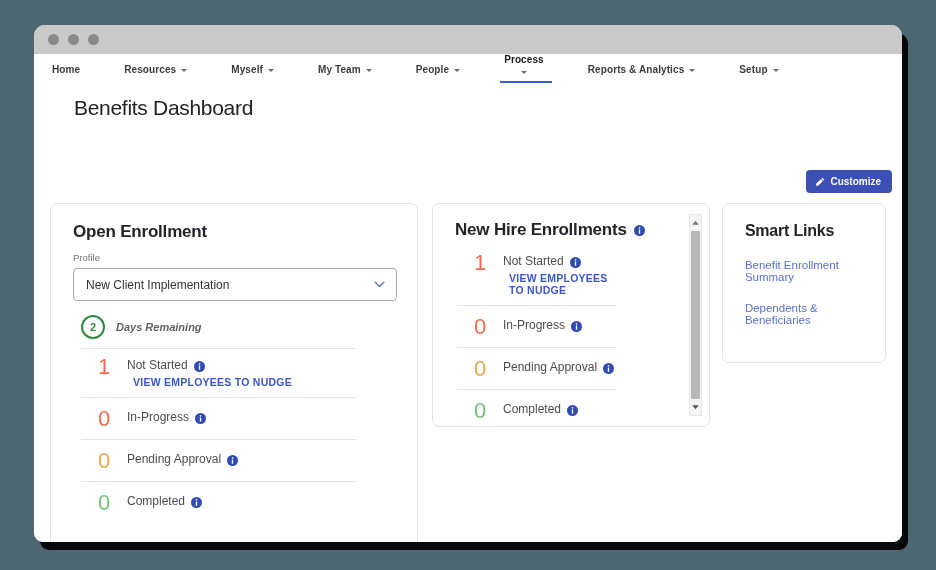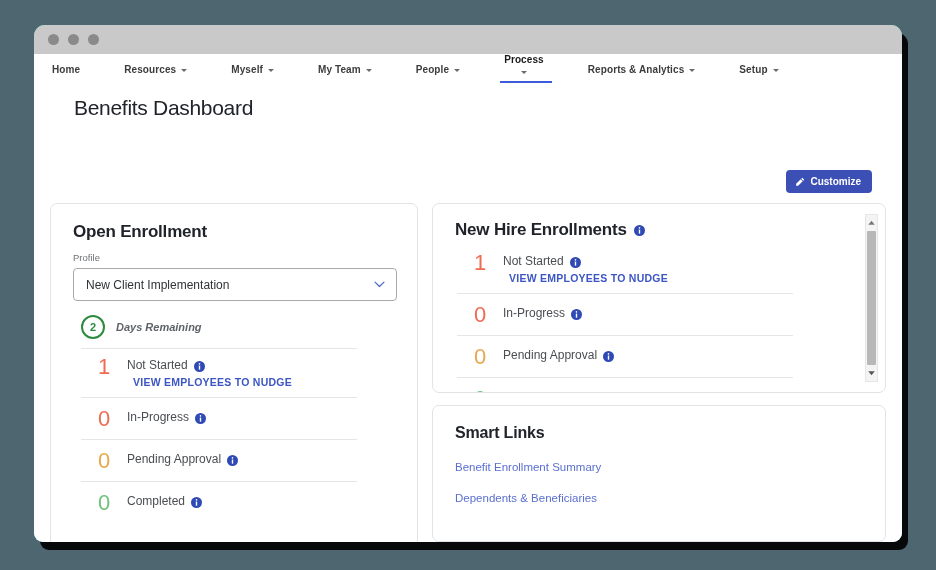--- a/index.html
+++ b/index.html
@@ -100,21 +100,21 @@
     font-size: 21px;
     font-weight: normal;
     color: #20232a;
     letter-spacing: -0.3px;
     padding: 12px 0 0 18px;
   }
 
   
   .customize-btn {
     position: absolute;
-    right: 30px;
+    right: 10px;
     top: 86px;
     background: #3b4fb5;
     color: #fff;
     border: none;
     border-radius: 4px;
     font-size: 10px;
     font-weight: bold;
     font-family: "Liberation Sans", sans-serif;
     padding: 6px 11px 6px 9px;
     display: flex;
@@ -128,21 +128,21 @@
   .grid {
     position: absolute;
     left: 16px;
     top: 119px;
     right: 16px;
     bottom: 0;
     display: flex;
     gap: 14px;
   }
   .col-left { width: 368px; flex: none; }
-  .col-right { flex: 1; display: flex; flex-direction: column; gap: 12px; }
+  .col-right { flex: 1; display: flex; flex-direction: row; gap: 12px; }
 
   .card {
     background: #fff;
     border: 1px solid #e2e3e7;
     border-radius: 7px;
     position: relative;
   }
 
   .card-oe { height: 393px; padding: 18px 20px 0 22px; }
   .card-nh { height: 224px; padding: 16px 20px 0 22px; overflow: hidden; }

